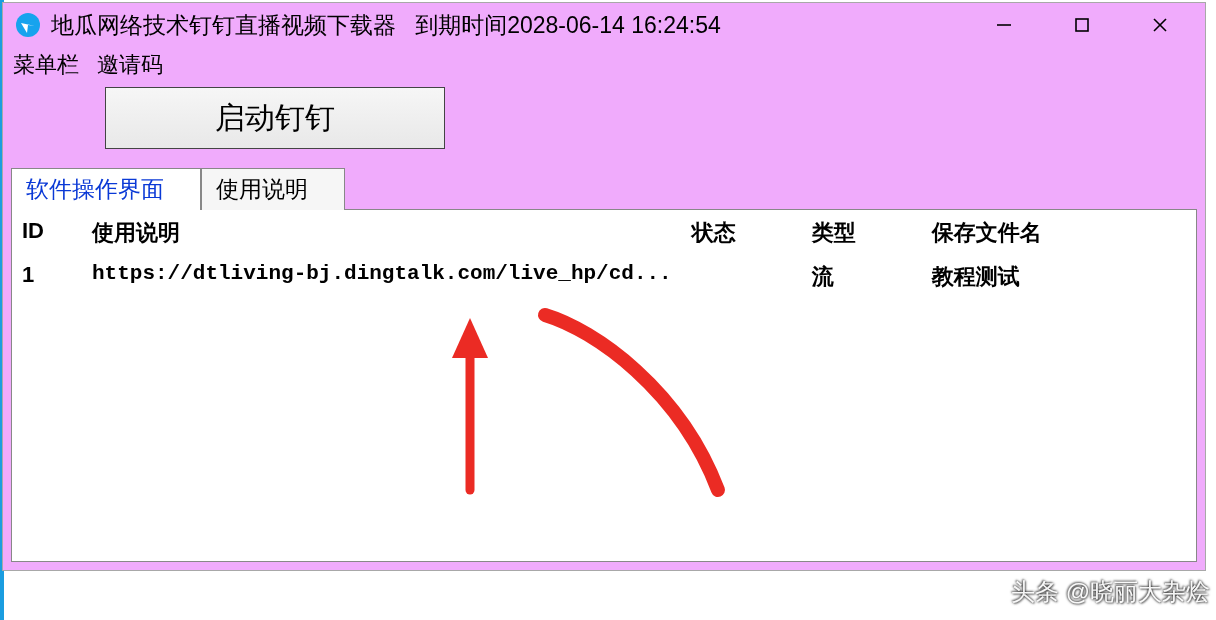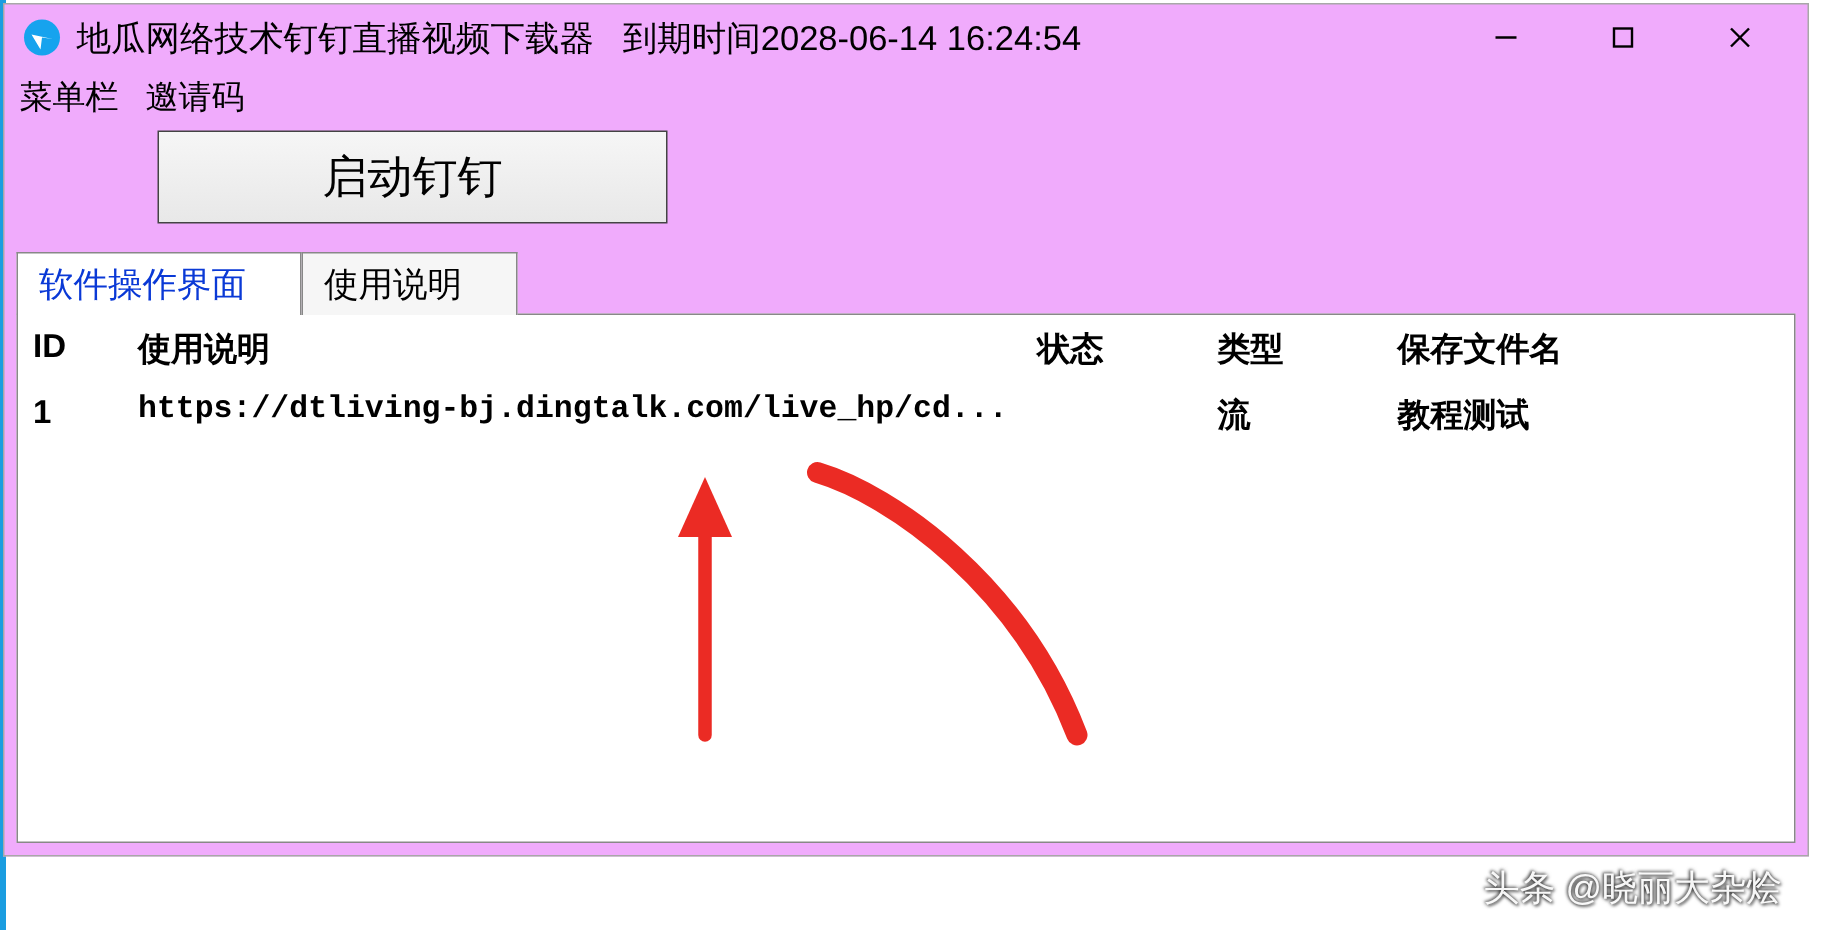--- a/index.html
+++ b/index.html
@@ -151,21 +151,21 @@
     
     .annot {
       position: absolute;
       left: 0; top: 0;
       width: 100%; height: 100%;
       pointer-events: none;
     }
     
     .watermark {
       position: absolute;
-      right: 28px;
+      right: 6px;
       bottom: 12px;
       font-size: 24px;
       color: rgba(255,255,255,0.95);
       text-shadow: 0 0 3px rgba(0,0,0,0.6), -1px -1px 2px rgba(0,0,0,0.5), 1px 1px 2px rgba(0,0,0,0.5);
       pointer-events: none;
     }
     
     .left-sliver {
       position:absolute; left:0; top:0; width:4px; height:100%;
       background:#1a9de0;

